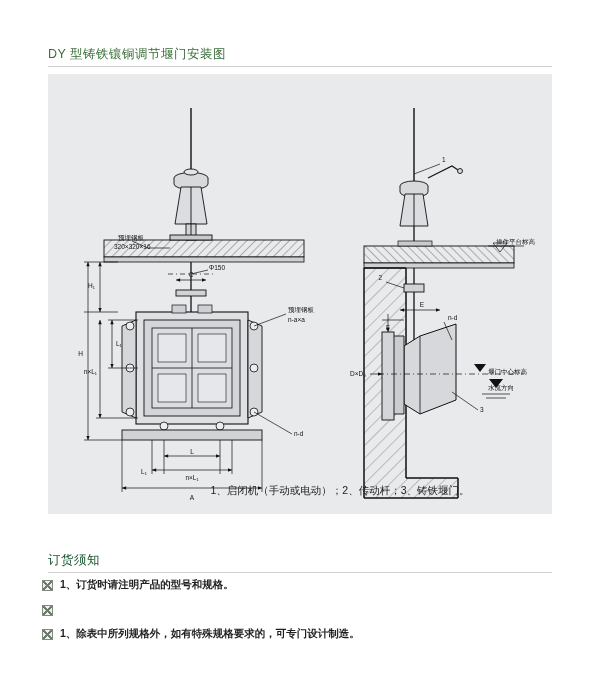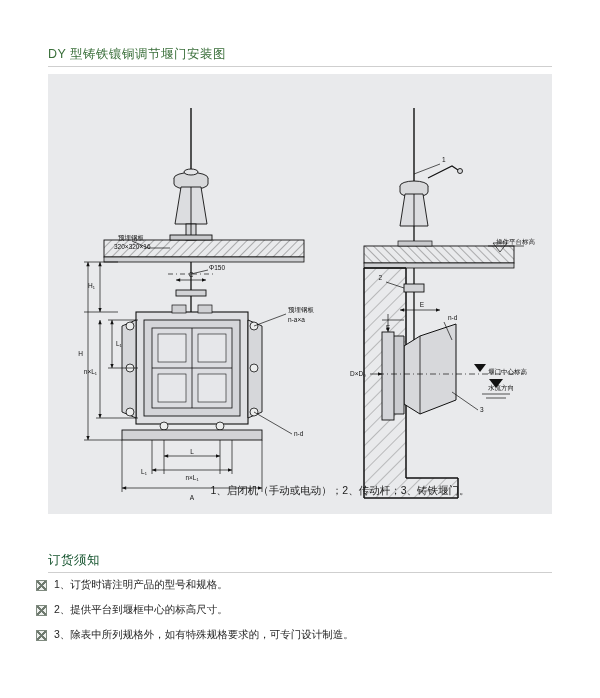--- a/index.html
+++ b/index.html
@@ -66,23 +66,24 @@
   .notice-rule {
     position: absolute;
     left: 48px;
     top: 572px;
     width: 504px;
     height: 1px;
     background: #cfcfcf;
   }
   .notice-list {
     position: absolute;
-    left: 36px;
+    left: 42px;
     top: 578px;
     width: 500px;
+    font-weight: bold;
   }
   .notice-item {
     display: flex;
     align-items: flex-start;
     margin-bottom: 11px;
     font-size: 10.5px;
     color: #1f1f1f;
   }
   .bullet {
     width: 9px; height: 9px;
@@ -332,21 +333,20 @@
   <div class="notice-title">订货须知</div>
   <div class="notice-rule"></div>
 
   <div class="notice-list">
     <div class="notice-item">
       <span class="bullet"></span>
       <span>1、订货时请注明产品的型号和规格。</span>
     </div>
     <div class="notice-item">
       <span class="bullet"></span>
-      <span>2、提供平台到堰框中心的标高尺寸。</span>
     </div>
     <div class="notice-item">
       <span class="bullet"></span>
-      <span>3、除表中所列规格外，如有特殊规格要求的，可专门设计制造。</span>
+      <span>1、除表中所列规格外，如有特殊规格要求的，可专门设计制造。</span>
     </div>
   </div>
 
 </div>
 
 </body></html>

